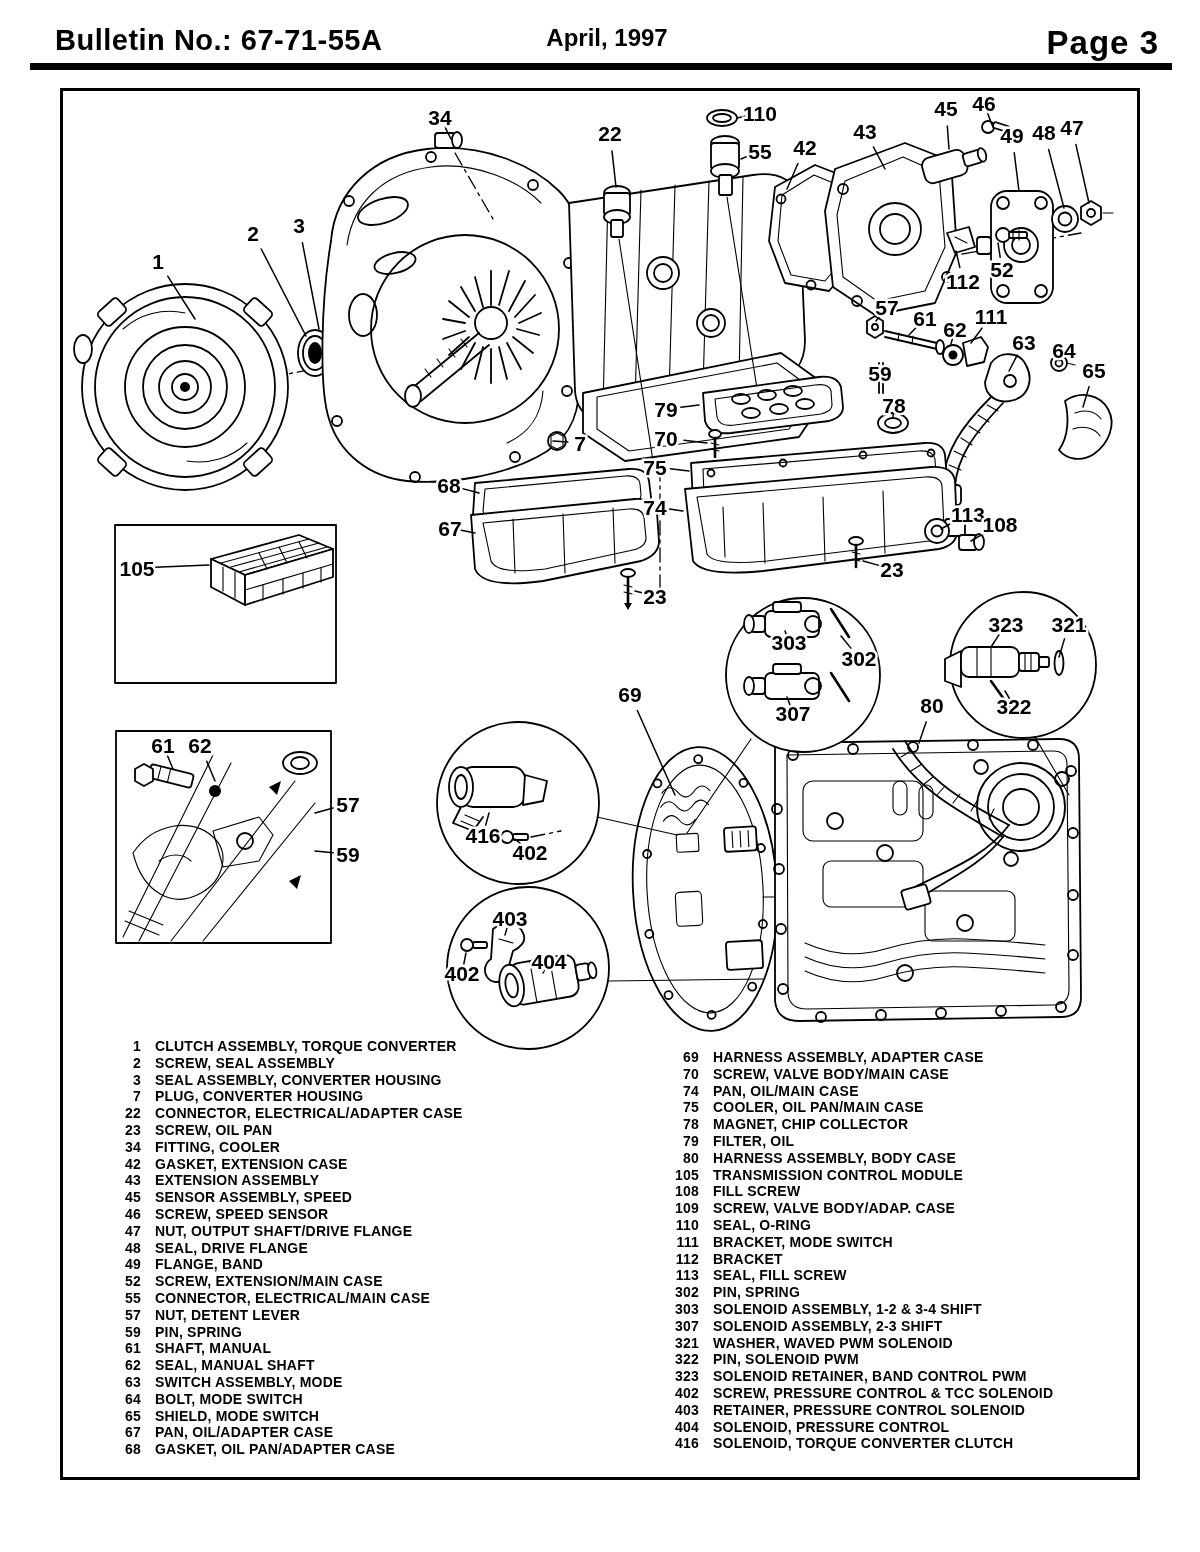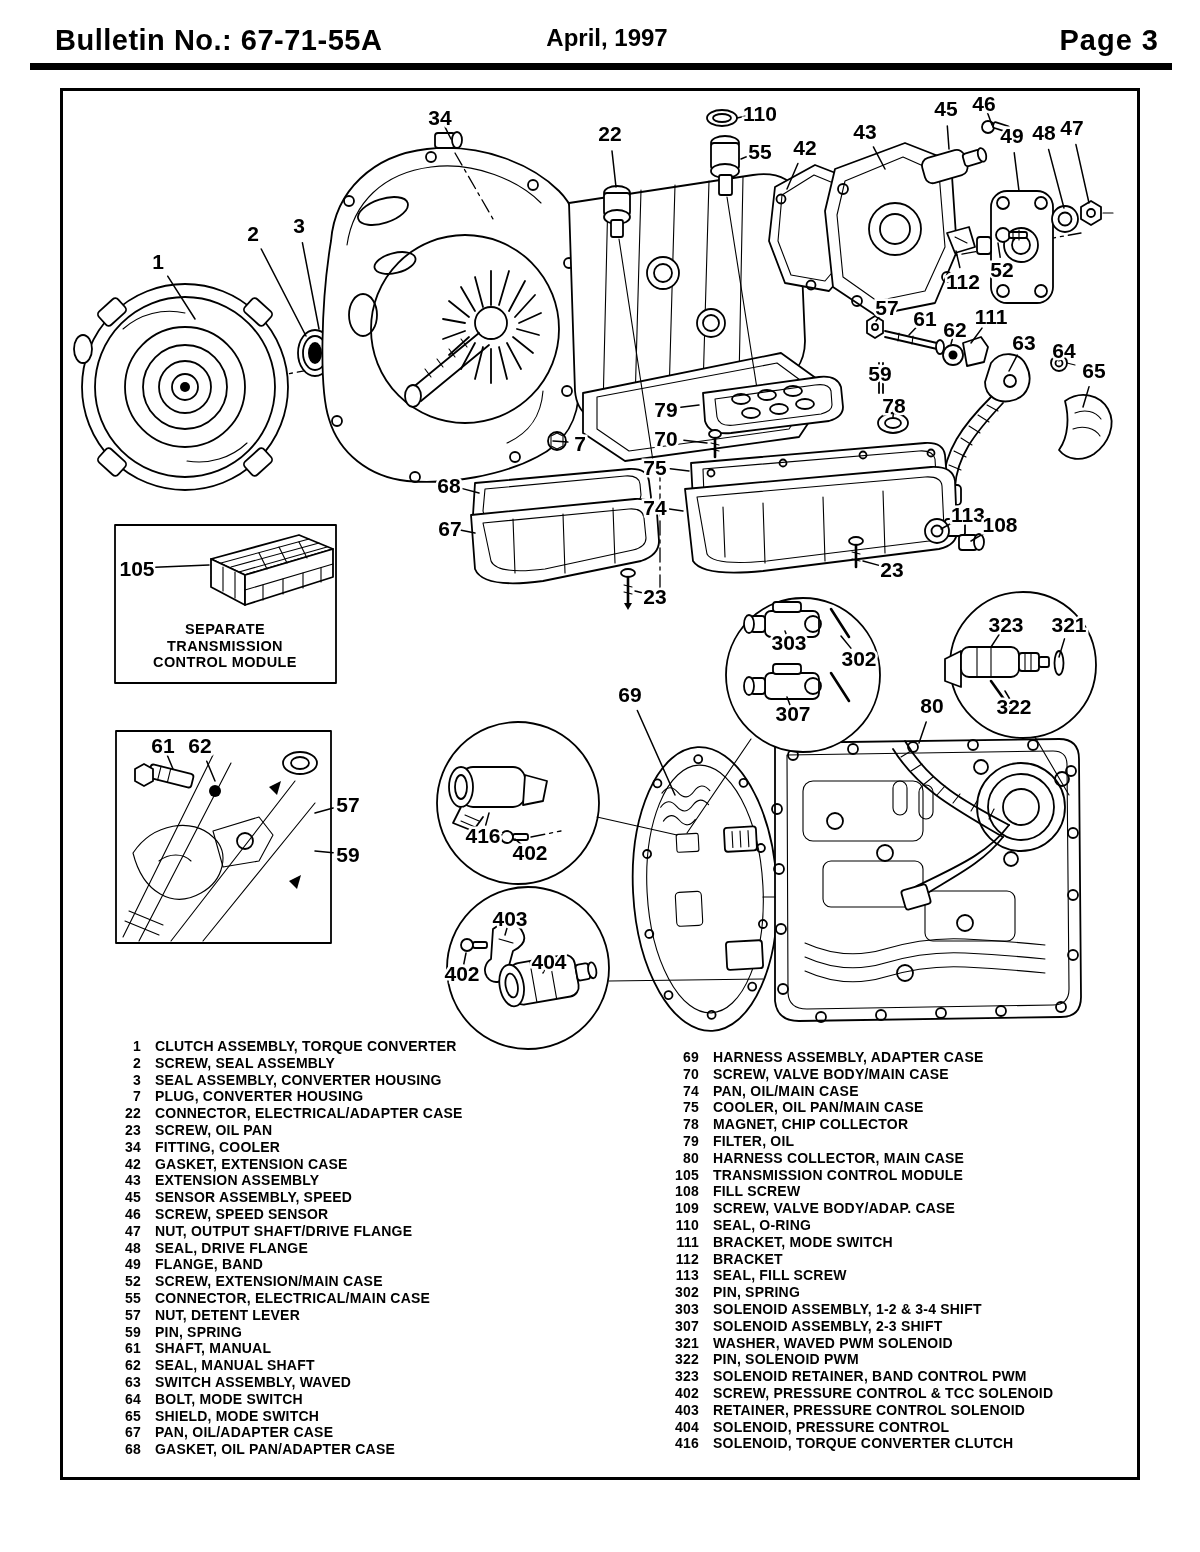--- a/index.html
+++ b/index.html
@@ -2,21 +2,21 @@
 <html><head>
 <meta charset="utf-8">
 <style>
   html,body{margin:0;padding:0;background:#e8e8e8;}
   .page{position:relative;width:1200px;height:1552px;background:#ffffff;margin:0 auto;
         font-family:"Liberation Sans",sans-serif;color:#000;overflow:hidden;padding-left:7px;}
   
   .hdr{position:absolute;top:24px;left:55px;right:48px;height:36px;}
   .hdr .h-left{position:absolute;left:0;top:0;font-size:29px;font-weight:bold;letter-spacing:.5px;}
   .hdr .h-center{position:absolute;left:50%;transform:translateX(-50%);top:0;font-size:24px;font-weight:bold;}
-  .hdr .h-right{position:absolute;right:0;top:0;font-size:29px;font-weight:bold;letter-spacing:1px;}
+  .hdr .h-right{position:absolute;right:0;top:0;font-size:33px;font-weight:bold;letter-spacing:1px;}
   .rule{position:absolute;top:63px;left:30px;width:1142px;height:7px;background:#000;}
   
   .main-box{position:absolute;top:88px;left:60px;width:1080px;height:1392px;border:3px solid #000;box-sizing:border-box;}
   svg.d{position:absolute;top:0;left:0;pointer-events:none;}
   .d path,.d circle,.d ellipse,.d rect,.d line,.d polygon,.d polyline{
      stroke:#000;stroke-width:1.8;fill:none;stroke-linecap:round;stroke-linejoin:round;}
   .d .fw{fill:#fff;}
   .d .fb{fill:#000;stroke:none;}
   .d .thin{stroke-width:1.1;}
   .d .th2{stroke-width:2.6;}
@@ -652,25 +652,20 @@
           <text x="100" y="654" text-anchor="middle" dominant-baseline="central">61</text>
           <line x1="143.75" y1="670.2" x2="152" y2="690" class="leader"></line>
           <text x="137" y="654" text-anchor="middle" dominant-baseline="central">62</text>
           <line x1="270.15" y1="717.05" x2="252" y2="722" class="leader"></line>
           <text x="285" y="713" text-anchor="middle" dominant-baseline="central">57</text>
           <line x1="270.15" y1="761.65" x2="252" y2="760" class="leader"></line>
           <text x="285" y="763" text-anchor="middle" dominant-baseline="central">59</text>
         </g>
     </svg>
 
-    <div class="tcm-caption">
-      <div>SEPARATE</div>
-      <div>TRANSMISSION</div>
-      <div>CONTROL MODULE</div>
-    </div>
 
     <div class="parts">
       <div class="pcol left" id="parts-left">
           <div class="part-row">
             <span class="part-num">1</span>
             <span class="part-desc">CLUTCH ASSEMBLY, TORQUE CONVERTER</span>
           </div>
           <div class="part-row">
             <span class="part-num">2</span>
             <span class="part-desc">SCREW, SEAL ASSEMBLY</span>
@@ -742,21 +737,21 @@
           <div class="part-row">
             <span class="part-num">61</span>
             <span class="part-desc">SHAFT, MANUAL</span>
           </div>
           <div class="part-row">
             <span class="part-num">62</span>
             <span class="part-desc">SEAL, MANUAL SHAFT</span>
           </div>
           <div class="part-row">
             <span class="part-num">63</span>
-            <span class="part-desc">SWITCH ASSEMBLY, WAVED</span>
+            <span class="part-desc">SWITCH ASSEMBLY, MODE</span>
           </div>
           <div class="part-row">
             <span class="part-num">64</span>
             <span class="part-desc">BOLT, MODE SWITCH</span>
           </div>
           <div class="part-row">
             <span class="part-num">65</span>
             <span class="part-desc">SHIELD, MODE SWITCH</span>
           </div>
           <div class="part-row">
@@ -788,21 +783,21 @@
           <div class="part-row">
             <span class="part-num">78</span>
             <span class="part-desc">MAGNET, CHIP COLLECTOR</span>
           </div>
           <div class="part-row">
             <span class="part-num">79</span>
             <span class="part-desc">FILTER, OIL</span>
           </div>
           <div class="part-row">
             <span class="part-num">80</span>
-            <span class="part-desc">HARNESS COLLECTOR, MAIN CASE</span>
+            <span class="part-desc">HARNESS ASSEMBLY, BODY CASE</span>
           </div>
           <div class="part-row">
             <span class="part-num">105</span>
             <span class="part-desc">TRANSMISSION CONTROL MODULE</span>
           </div>
           <div class="part-row">
             <span class="part-num">108</span>
             <span class="part-desc">FILL SCREW</span>
           </div>
           <div class="part-row">

